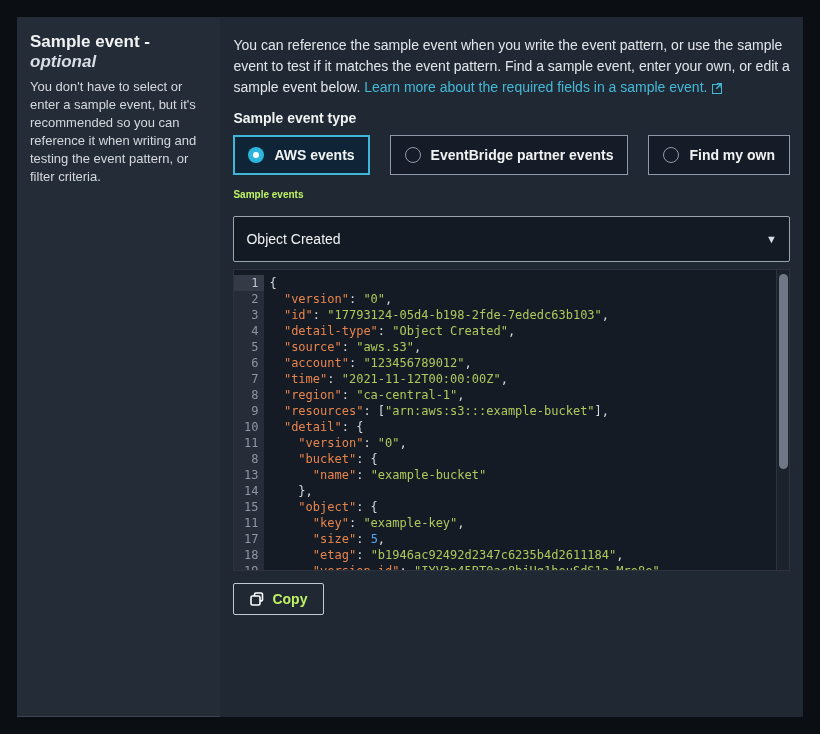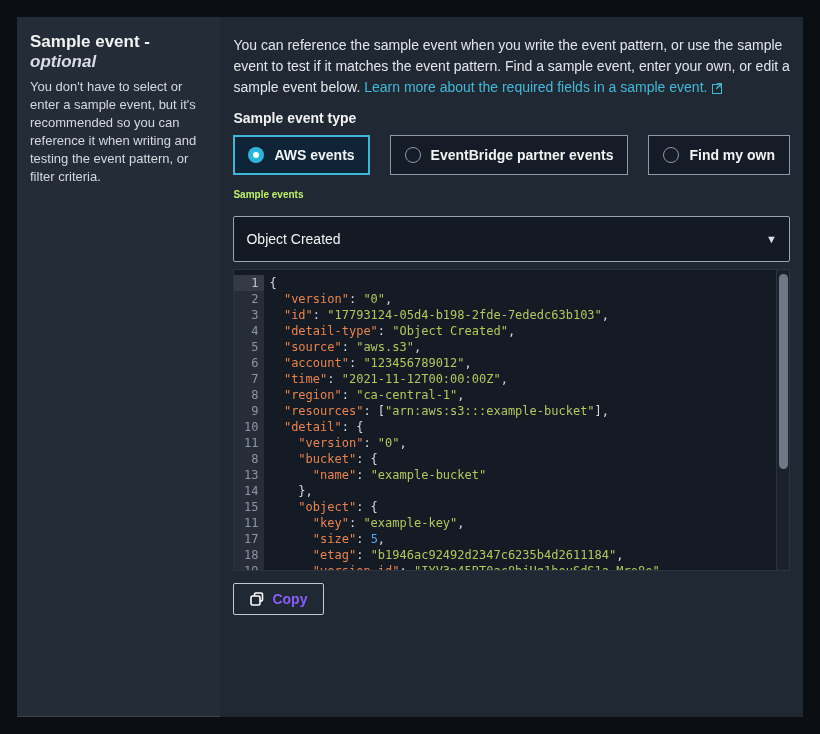--- a/index.html
+++ b/index.html
@@ -192,21 +192,21 @@
   
   .copy-btn {
     display: inline-flex;
     align-items: center;
     gap: 8px;
     height: 32px;
     padding: 0 16px;
     background: transparent;
     border: 1px solid #c3cad2;
     border-radius: 2px;
-    color: #8b5cf6;
+    color: #bef264;
     font-size: 14px;
     font-weight: bold;
     font-family: "Liberation Sans", sans-serif;
     cursor: pointer;
   }
 </style>
 </head>
 <body>
 
 <div class="panel">

